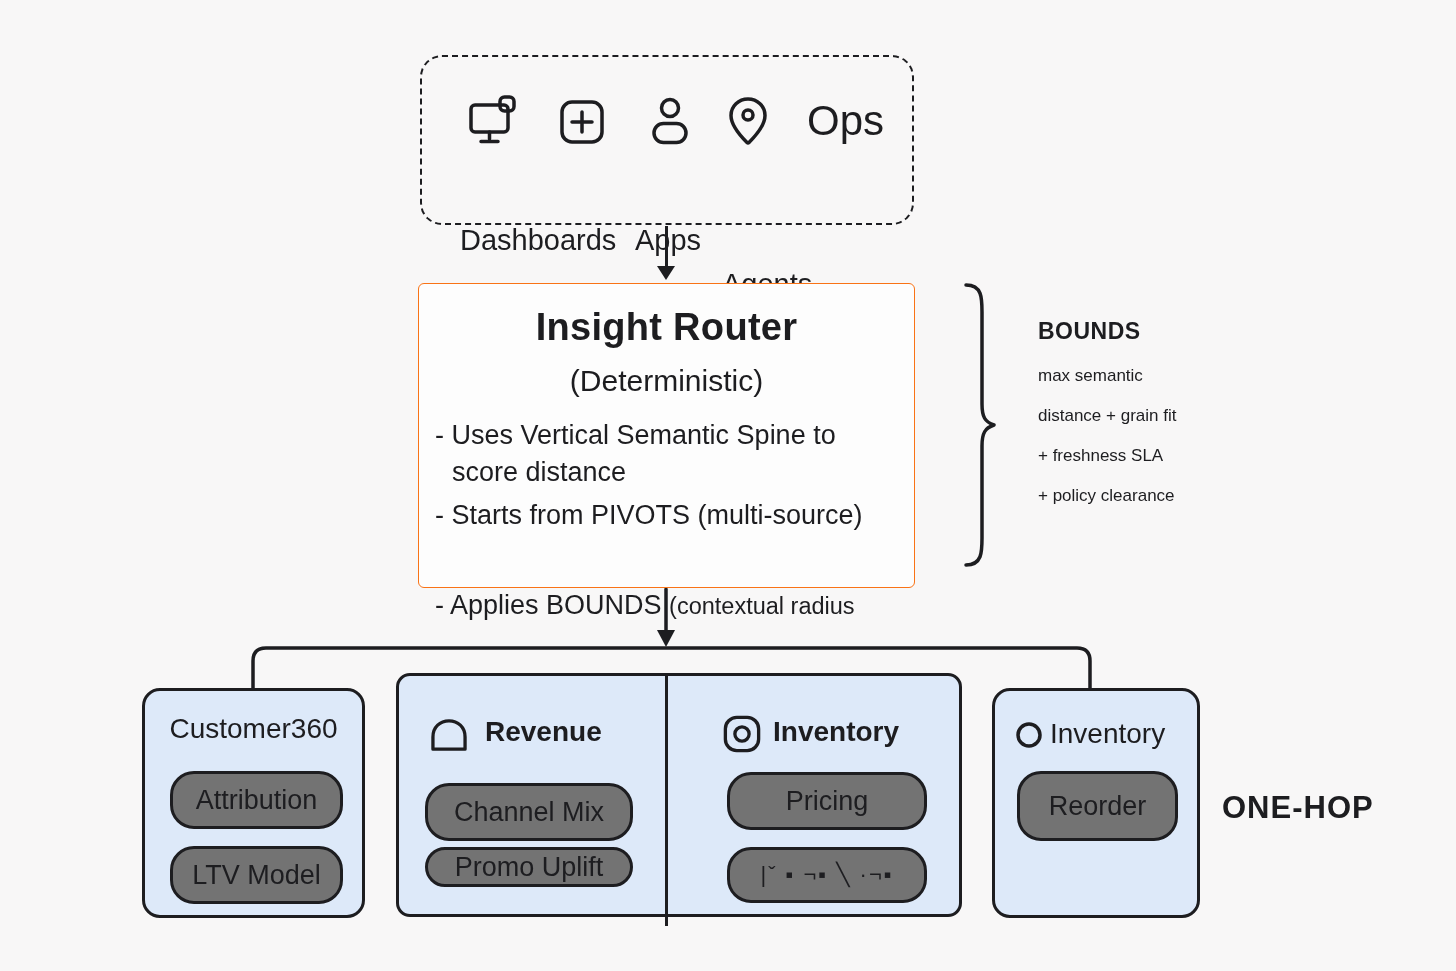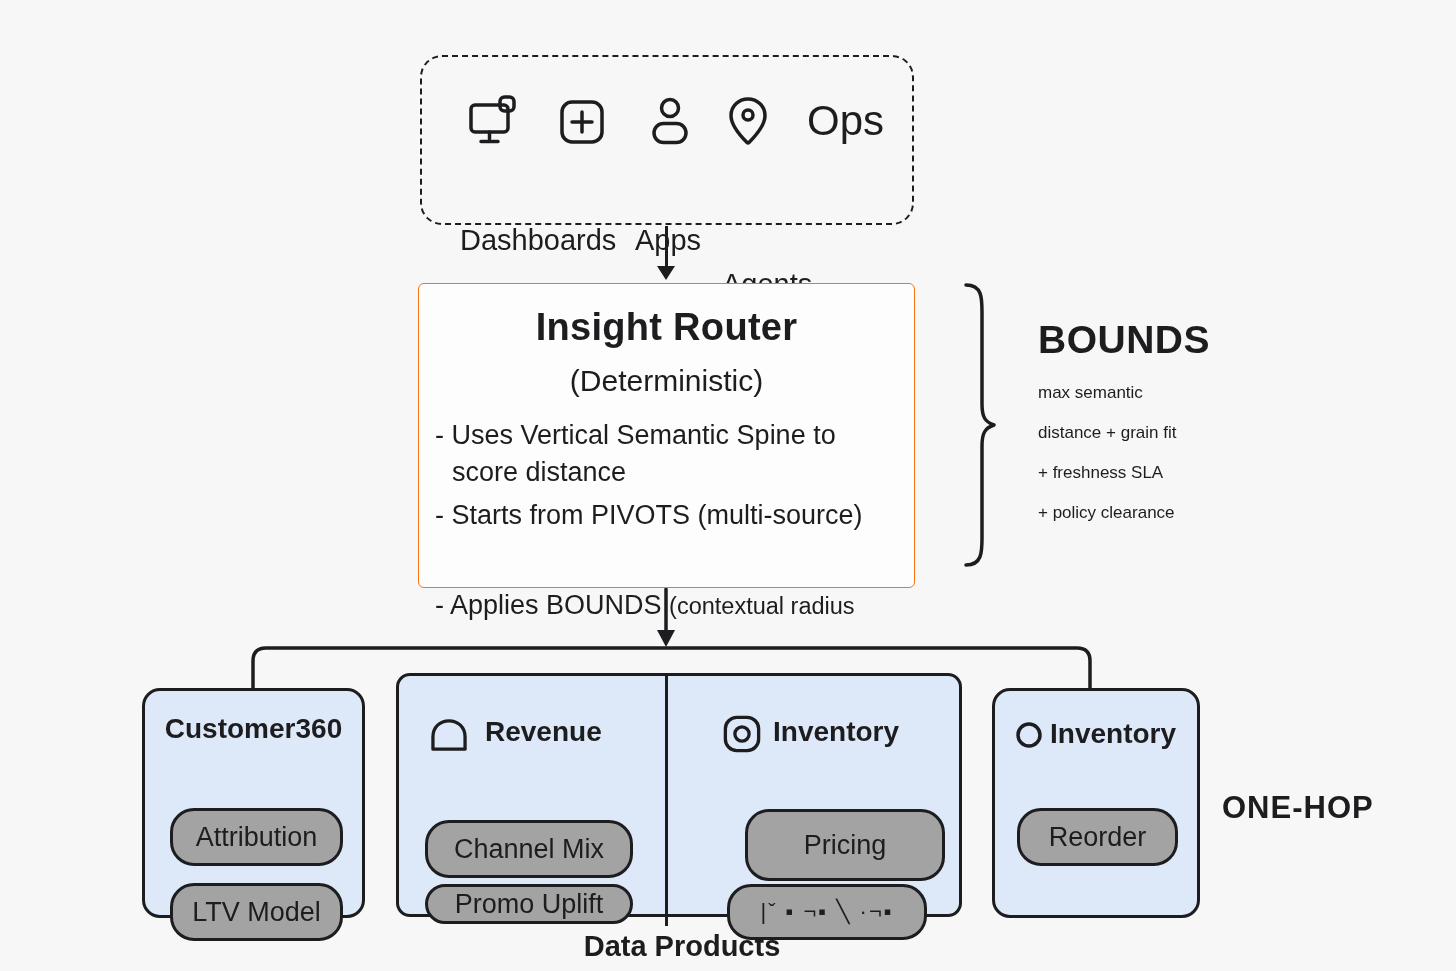--- a/index.html
+++ b/index.html
@@ -45,43 +45,43 @@
     box-sizing:border-box;z-index:1;
   }
   .router-title{left:0;right:0;top:22px;text-align:center;font-size:38px;font-weight:700;letter-spacing:.3px;}
   .router-subtitle{left:0;right:0;top:80px;text-align:center;font-size:30px;font-weight:400;}
   .router-bullet{left:16px;font-size:27px;white-space:nowrap;}
   .router-bullet .small{font-size:23.5px;}
 
   
   .brace{left:960px;top:282px;}
   .bounds-block{left:1038px;top:318px;}
-  .bounds-title{font-size:39px;font-weight:600;letter-spacing:.5px;margin-bottom:11px;}
+  .bounds-title{font-size:23px;font-weight:600;letter-spacing:.5px;margin-bottom:11px;}
   .bounds-line{font-size:17px;line-height:40px;}
 
   
   .blue-box{
     background:#dde9f9;
     border:3px solid #1d1d20;
     box-sizing:border-box;z-index:1;
   }
   .box-c360{left:142px;top:688px;width:223px;height:230px;border-radius:18px;}
   .box-combined{left:396px;top:673px;width:566px;height:244px;border-radius:14px;}
   .box-inv-right{left:992px;top:688px;width:208px;height:230px;border-radius:18px;}
   .divider{left:665px;top:673px;width:3px;height:253px;background:#1d1d20;z-index:2;}
 
-  .box-title{font-size:28px;font-weight:700;white-space:nowrap;}
+  .box-title{font-size:28px;font-weight:400;white-space:nowrap;}
   .box-title.med{font-weight:700;}
   .pill{
     position:absolute;
-    background:#a3a3a3;
+    background:#737373;
     border:3px solid #1d1d20;border-radius:24px;
     box-sizing:border-box;
     display:flex;align-items:center;justify-content:center;
-    font-size:27px;white-space:nowrap;margin-top:37px;
+    font-size:27px;white-space:nowrap;
   }
   .garbled{letter-spacing:2px;font-size:22px;}
 
   .one-hop{left:1222px;top:790px;font-size:31px;font-weight:600;letter-spacing:1px;}
   .products-caption{left:497px;top:930px;width:370px;text-align:center;font-size:29px;font-weight:700;}
 </style>
 </head>
 <body>
 
 <div class="stage">
@@ -154,29 +154,28 @@
     </svg>
     <div class="abs box-title med" style="left:86px;top:40px;">Revenue</div>
     <div class="pill" style="left:26px;top:107px;width:208px;height:58px;">Channel Mix</div>
     <div class="pill" style="left:26px;top:171px;width:208px;height:40px;">Promo Uplift</div>
 
     <svg class="abs" style="left:324px;top:39px;" width="38" height="38" viewBox="0 0 40 40">
       <rect class="stroke" x="2.5" y="2.5" width="35" height="35" rx="12"></rect>
       <circle class="stroke" cx="20" cy="20" r="7.5"></circle>
     </svg>
     <div class="abs box-title med" style="left:374px;top:40px;">Inventory</div>
-    <div class="pill" style="left:346px;top:96px;width:200px;height:72px;">Pricing</div>
+    <div class="pill" style="left:328px;top:96px;width:200px;height:58px;">Pricing</div>
     <div class="pill garbled" style="left:328px;top:171px;width:200px;height:56px;">|ˇ ▪ ¬▪ ╲ ·¬▪</div>
   </div>
   <div class="abs divider"></div>
 
   <div class="abs blue-box box-inv-right">
     <svg class="abs" style="left:20px;top:30px;" width="28" height="28" viewBox="0 0 28 28">
       <circle class="stroke" cx="14" cy="14" r="11"></circle>
     </svg>
     <div class="abs box-title" style="left:55px;top:27px;">Inventory</div>
-    <div class="pill" style="left:22px;top:80px;width:161px;height:58px;">Reorder</div>
+    <div class="pill" style="left:22px;top:80px;width:161px;height:70px;">Reorder</div>
   </div>
 
   <div class="abs one-hop">ONE-HOP</div>
-  <div class="abs products-caption">Data Products</div>
 
 </div>
 
 </body></html>

